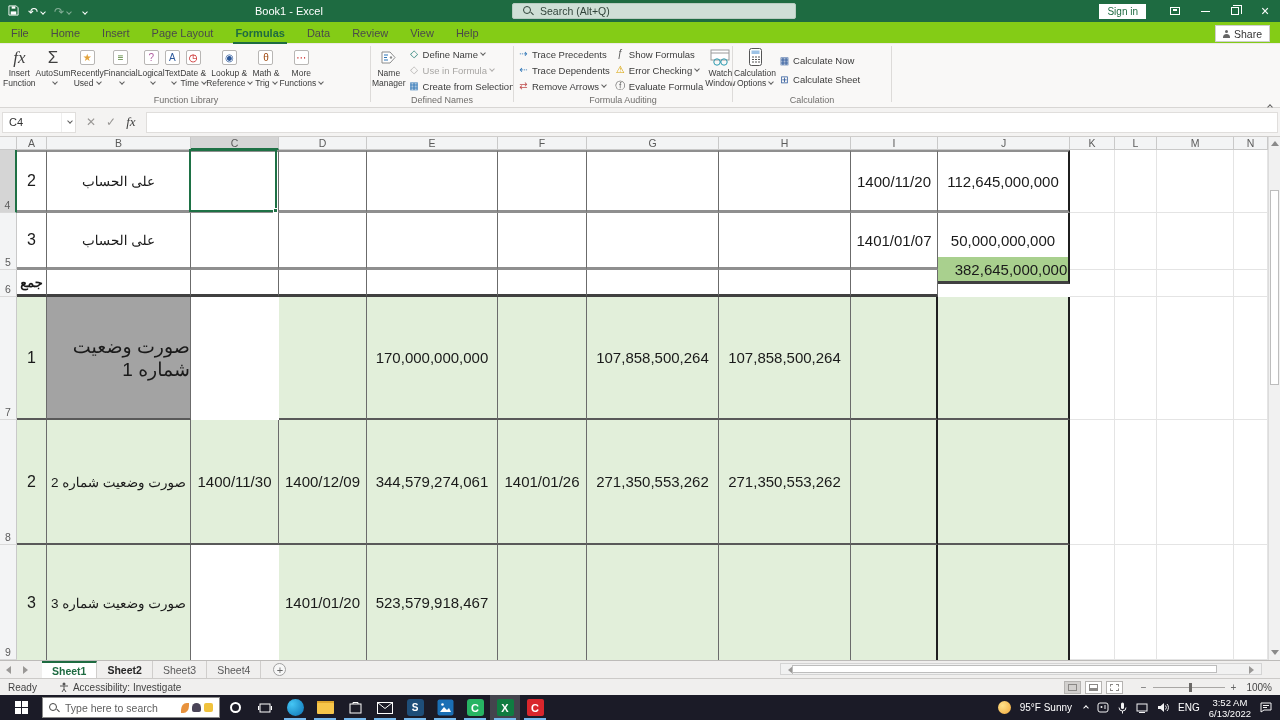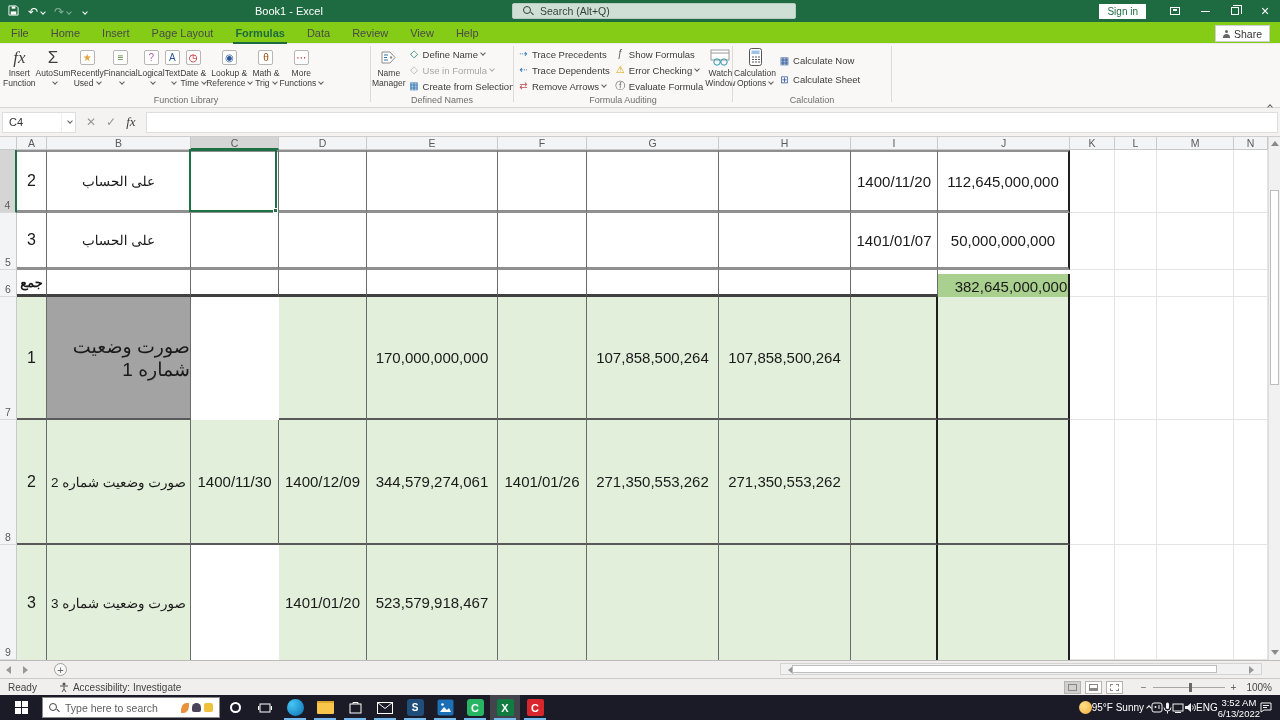--- a/index.html
+++ b/index.html
@@ -93,21 +93,21 @@
   #taskbar{position:absolute;left:0;top:695px;width:1280px;height:25px;background:#1b1b27;display:flex;align-items:center;color:#fff}
   #startbtn{width:42px;height:25px;display:flex;align-items:center;justify-content:center}
   .winlogo{display:grid;grid-template-columns:6px 6px;grid-template-rows:6px 6px;gap:1px}
   .winlogo span{background:#fff}
   #tsearch{width:178px;height:21px;background:#fff;border:1px solid #8a8a8a;display:flex;align-items:center;color:#5f5f5f;font-size:10.5px;gap:6px;padding:0 6px}
   #tsearch .mini{display:flex;gap:3px;margin-left:auto}
   .tbicon{width:30px;height:25px;display:flex;align-items:center;justify-content:center;position:relative}
   .tbicon.running::after{content:"";position:absolute;left:4px;bottom:0;width:22px;height:2px;background:#76b9ed}
   .tbicon.activeapp{background:rgba(255,255,255,.18)}
   .tile{width:17px;height:17px;border-radius:3px;display:flex;align-items:center;justify-content:center;color:#fff;font-size:11px;font-weight:bold}
-  #tray{margin-left:auto;display:flex;align-items:center;padding-right:8px;font-size:10px}
+  #tray{margin-left:auto;display:flex;align-items:center;gap:9px;padding-right:8px;font-size:10px}
   .sun{width:13px;height:13px;border-radius:50%;background:radial-gradient(circle at 35% 35%,#ffe28a,#f2a93b)}
   .trayglyph{opacity:.95;display:flex;align-items:center}
   #clock{text-align:center;font-size:9.5px;line-height:11px}
   .mag{position:relative;width:10px;height:10px;display:inline-block}
   .mag::before{content:"";position:absolute;left:0;top:0;width:6px;height:6px;border:1.3px solid currentColor;border-radius:50%}
   .mag::after{content:"";position:absolute;left:6.5px;top:7px;width:4px;height:1.3px;background:currentColor;transform:rotate(45deg)}
 </style>
 </head>
 <body>
 
@@ -420,21 +420,21 @@
       <div class="gc hdr" style="left: 0px; top: 133px; width: 17px; height: 27px; border-right: 1px solid rgb(201, 201, 201); border-bottom: 1px solid rgb(217, 217, 217); align-items: flex-end; padding-bottom: 1px;">6</div>
       <div class="gc" dir="rtl" style="left: 17px; top: 133px; width: 30px; height: 27px; background: rgb(255, 255, 255); border-right: 1px solid rgb(107, 107, 107); border-bottom: 3px solid rgb(64, 64, 64); font-size: 13px; font-weight: bold; color: rgb(26, 26, 26);">جمع</div>
       <div class="gc" style="left: 47px; top: 133px; width: 144px; height: 27px; background: rgb(255, 255, 255); border-right: 1px solid rgb(107, 107, 107); border-bottom: 3px solid rgb(64, 64, 64);"></div>
       <div class="gc" style="left: 191px; top: 133px; width: 88px; height: 27px; background: rgb(255, 255, 255); border-right: 1px solid rgb(107, 107, 107); border-bottom: 3px solid rgb(64, 64, 64);"></div>
       <div class="gc" style="left: 279px; top: 133px; width: 88px; height: 27px; background: rgb(255, 255, 255); border-right: 1px solid rgb(107, 107, 107); border-bottom: 3px solid rgb(64, 64, 64);"></div>
       <div class="gc" style="left: 367px; top: 133px; width: 131px; height: 27px; background: rgb(255, 255, 255); border-right: 1px solid rgb(107, 107, 107); border-bottom: 3px solid rgb(64, 64, 64);"></div>
       <div class="gc" style="left: 498px; top: 133px; width: 89px; height: 27px; background: rgb(255, 255, 255); border-right: 1px solid rgb(107, 107, 107); border-bottom: 3px solid rgb(64, 64, 64);"></div>
       <div class="gc" style="left: 587px; top: 133px; width: 132px; height: 27px; background: rgb(255, 255, 255); border-right: 1px solid rgb(107, 107, 107); border-bottom: 3px solid rgb(64, 64, 64);"></div>
       <div class="gc" style="left: 719px; top: 133px; width: 132px; height: 27px; background: rgb(255, 255, 255); border-right: 1px solid rgb(107, 107, 107); border-bottom: 3px solid rgb(64, 64, 64);"></div>
       <div class="gc" style="left: 851px; top: 133px; width: 87px; height: 27px; background: rgb(255, 255, 255); border-right: 1px solid rgb(107, 107, 107); border-bottom: 3px solid rgb(64, 64, 64);"></div>
-      <div class="gc" style="left: 938px; top: 137px; width: 132px; height: 27px; background: rgb(169, 208, 142); border-right: 2px solid rgb(31, 31, 31); border-bottom: 3px solid rgb(64, 64, 64); font-size: 15px; color: rgb(26, 26, 26); padding-left: 16px;">382,645,000,000</div>
+      <div class="gc" style="left: 938px; top: 120px; width: 132px; height: 27px; background: rgb(169, 208, 142); border-right: 2px solid rgb(31, 31, 31); border-bottom: 3px solid rgb(64, 64, 64); font-size: 15px; color: rgb(26, 26, 26); padding-left: 16px;">382,645,000,000</div>
       <div class="gc" style="left: 1070px; top: 133px; width: 45px; height: 27px; border-right: 1px solid rgb(228, 228, 228); border-bottom: 1px solid rgb(228, 228, 228);"></div>
       <div class="gc" style="left: 1115px; top: 133px; width: 42px; height: 27px; border-right: 1px solid rgb(228, 228, 228); border-bottom: 1px solid rgb(228, 228, 228);"></div>
       <div class="gc" style="left: 1157px; top: 133px; width: 77px; height: 27px; border-right: 1px solid rgb(228, 228, 228); border-bottom: 1px solid rgb(228, 228, 228);"></div>
       <div class="gc" style="left: 1234px; top: 133px; width: 34px; height: 27px; border-right: 1px solid rgb(228, 228, 228); border-bottom: 1px solid rgb(228, 228, 228);"></div>
       <div class="gc hdr" style="left: 0px; top: 160px; width: 17px; height: 123px; border-right: 1px solid rgb(201, 201, 201); border-bottom: 1px solid rgb(217, 217, 217); align-items: flex-end; padding-bottom: 1px;">7</div>
       <div class="gc" style="left: 17px; top: 160px; width: 30px; height: 123px; background: rgb(226, 239, 218); border-right: 1px solid rgb(107, 107, 107); border-bottom: 2px solid rgb(89, 89, 89); font-size: 16px; color: rgb(26, 26, 26);">1</div>
       <div class="gc" dir="rtl" style="left: 47px; top: 160px; width: 144px; height: 123px; background: #a3a3a3; border-right: 1px solid rgb(107, 107, 107); border-bottom: 2px solid rgb(89, 89, 89); font-size: 19px; color: rgb(26, 26, 26);">صورت وضعیت شماره 1</div>
       <div class="gc" style="left: 279px; top: 160px; width: 88px; height: 123px; background: rgb(226, 239, 218); border-right: 1px solid rgb(107, 107, 107); border-bottom: 2px solid rgb(89, 89, 89);"></div>
       <div class="gc" style="left: 367px; top: 160px; width: 131px; height: 123px; background: rgb(226, 239, 218); border-right: 1px solid rgb(107, 107, 107); border-bottom: 2px solid rgb(89, 89, 89); font-size: 15px; color: rgb(26, 26, 26);">170,000,000,000</div>
       <div class="gc" style="left: 498px; top: 160px; width: 89px; height: 123px; background: rgb(226, 239, 218); border-right: 1px solid rgb(107, 107, 107); border-bottom: 2px solid rgb(89, 89, 89);"></div>
@@ -477,20 +477,26 @@
       <div class="gc" style="left: 1234px; top: 408px; width: 34px; height: 115px; border-right: 1px solid rgb(228, 228, 228); border-bottom: 1px solid rgb(228, 228, 228);"></div>
       <div style="position: absolute; left: 189px; top: 12px; width: 88px; height: 63px; border: 2px solid rgb(30, 113, 69); pointer-events: none;">
         <div style="position: absolute; right: -3px; bottom: -3px; width: 5px; height: 5px; background: rgb(30, 113, 69); border: 1px solid rgb(255, 255, 255);"></div>
       </div>
     </div>
 
   <div id="tabbar">
     <span class="navarr tri-l"></span>
     <span class="navarr tri-r"></span>
     <span style="width:8px"></span>
+    <span id="sheettabs" style="display:flex;height:18px">
+        <div class="shtab active">Sheet1</div>
+        <div class="shtab b2">Sheet2</div>
+        <div class="shtab">Sheet3</div>
+        <div class="shtab">Sheet4</div>
+      </span>
     <span id="addsheet">+</span>
   </div>
   <div id="hscroll">
     <div id="htrack">
       <span class="navarr tri-l" style="position:absolute;left:1px;top:2px"></span>
       <div id="hthumb"></div>
       <span class="navarr tri-r" style="position:absolute;right:1px;top:2px"></span>
     </div>
   </div>
 

